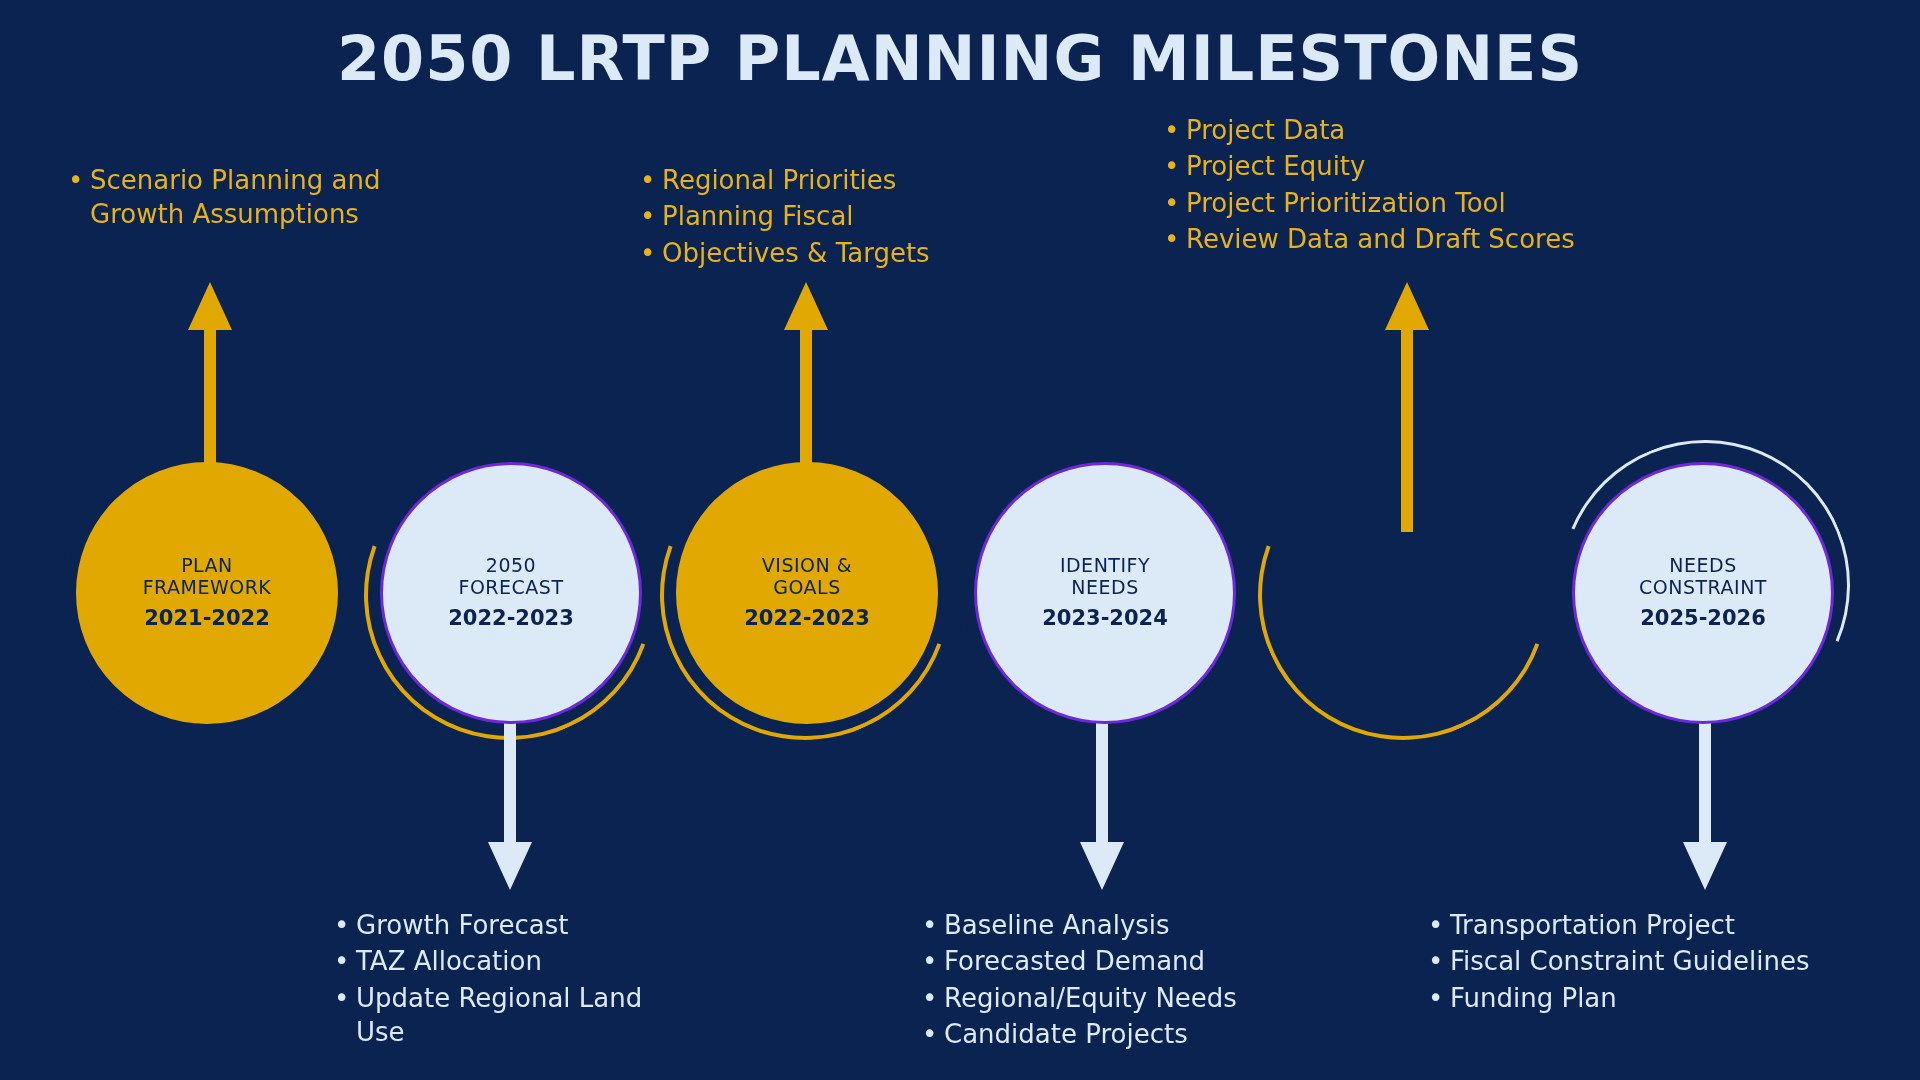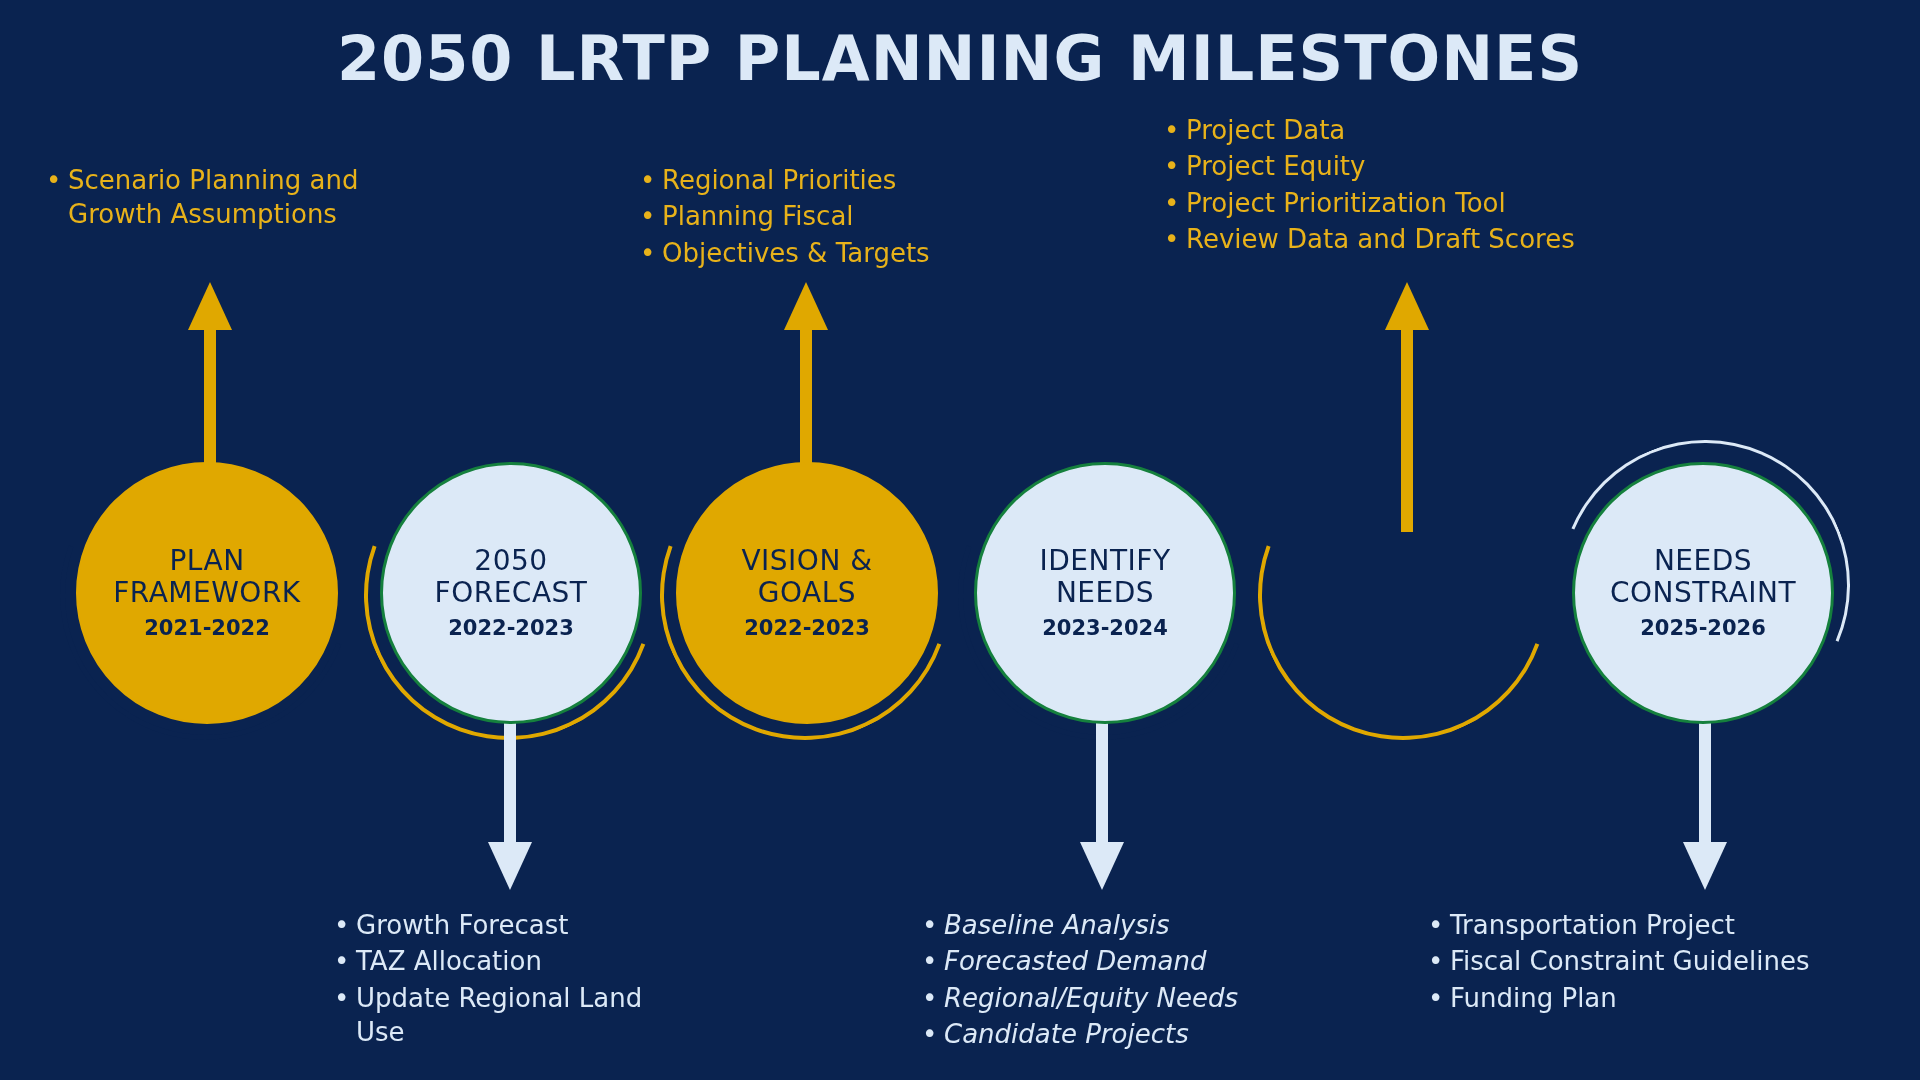--- a/index.html
+++ b/index.html
@@ -33,37 +33,37 @@
     border-radius: 50%;
     display: flex;
     flex-direction: column;
     align-items: center;
     justify-content: center;
     text-align: center;
     line-height: 1.12;
     z-index: 4;
   }
   .node .name {
-    font-size: 28px;
+    font-size: 19px;
     letter-spacing: 0.5px;
   }
   .node .years {
     font-size: 21px;
     font-weight: bold;
     margin-top: 9px;
   }
   .node.gold {
     background: #e0a800;
     color: #0a2350;
     border: 2px solid #e0a800;
   }
   .node.light {
     background: #dce9f7;
     color: #0a2350;
-    border: 3px solid #15803d;
+    border: 3px solid #6d28d9;
   }
 
   
   .ring {
     position: absolute;
     width: 290px; height: 290px;
     border-radius: 50%;
     z-index: 2;
   }
   .ring.gold-ring {
@@ -187,21 +187,21 @@
 
 
   <div class="node light" style="left:1572px; top:462px;">
     <div class="name">
       <div>NEEDS</div>
       <div>CONSTRAINT</div>
     </div>
     <div class="years">2025-2026</div>
   </div>
 
-  <div class="bullets gold-text" style="left:42px; top:163px; width:360px;">
+  <div class="bullets gold-text" style="left:64px; top:163px; width:360px;">
     <ul>
       <li>Scenario Planning and Growth Assumptions</li>
     </ul>
   </div>
 
   <div class="bullets gold-text" style="left:636px; top:163px; width:400px;">
     <ul>
       <li>Regional Priorities</li>
       <li>Planning Fiscal</li>
       <li>Objectives &amp; Targets</li>
@@ -218,21 +218,21 @@
   </div>
 
   <div class="bullets light-text" style="left:330px; top:908px; width:340px;">
     <ul>
       <li>Growth Forecast</li>
       <li>TAZ Allocation</li>
       <li>Update Regional Land Use</li>
     </ul>
   </div>
 
-  <div class="bullets light-text" style="left:918px; top:908px; width:400px;font-style:italic;">
+  <div class="bullets light-text" style="left:918px; top:908px; width:400px;">
     <ul>
       <li>Baseline Analysis</li>
       <li>Forecasted Demand</li>
       <li>Regional/Equity Needs</li>
       <li>Candidate Projects</li>
     </ul>
   </div>
 
   <div class="bullets light-text" style="left:1424px; top:908px; width:470px;">
     <ul>

